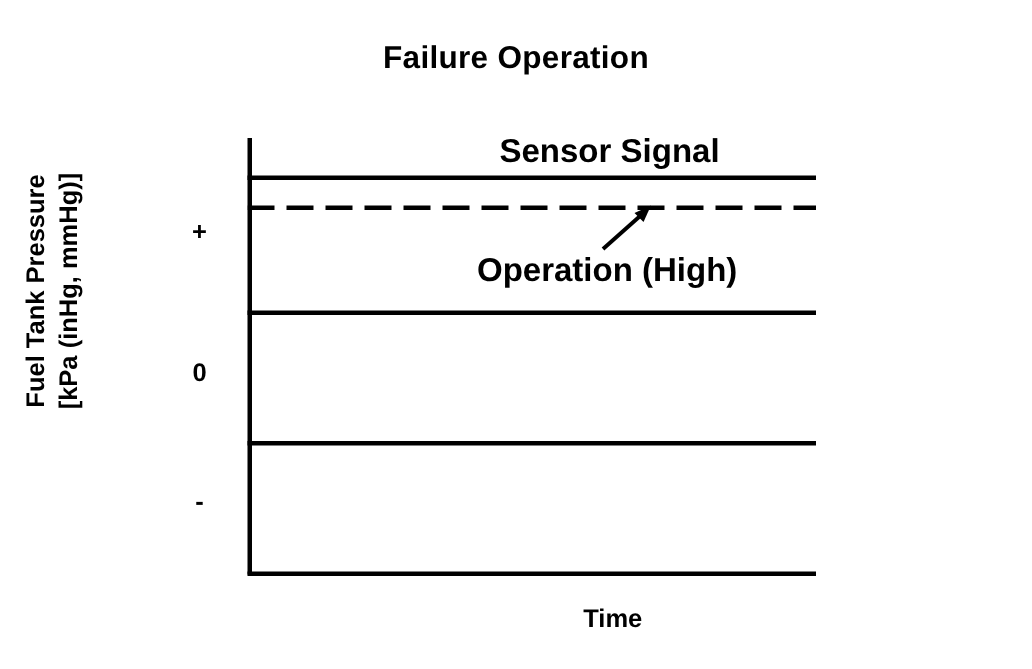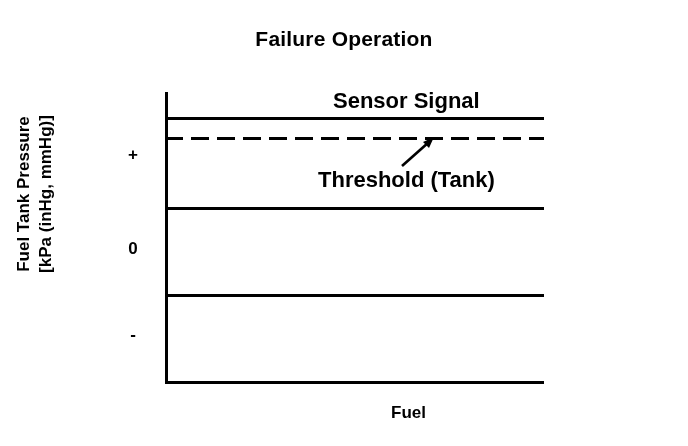--- a/index.html
+++ b/index.html
@@ -167,17 +167,17 @@
 
   <div class="trace trace-mid-low"></div>
 
   <div class="annotation ann-sensor">Sensor Signal</div>
 
   <svg class="leader-arrow" viewBox="0 0 46 40">
     <line x1="6" y1="34" x2="33" y2="10" stroke="#000000" stroke-width="2.6" stroke-linecap="butt"></line>
     <polygon points="38,5 27,10 33,16" fill="#000000"></polygon>
   </svg>
 
-  <div class="annotation ann-threshold">Threshold (Tank)</div>
+  <div class="annotation ann-threshold">Operation (High)</div>
 
-  <div class="xlabel">Fuel</div>
+  <div class="xlabel">Time</div>
 
 </div>
 
 </body></html>

